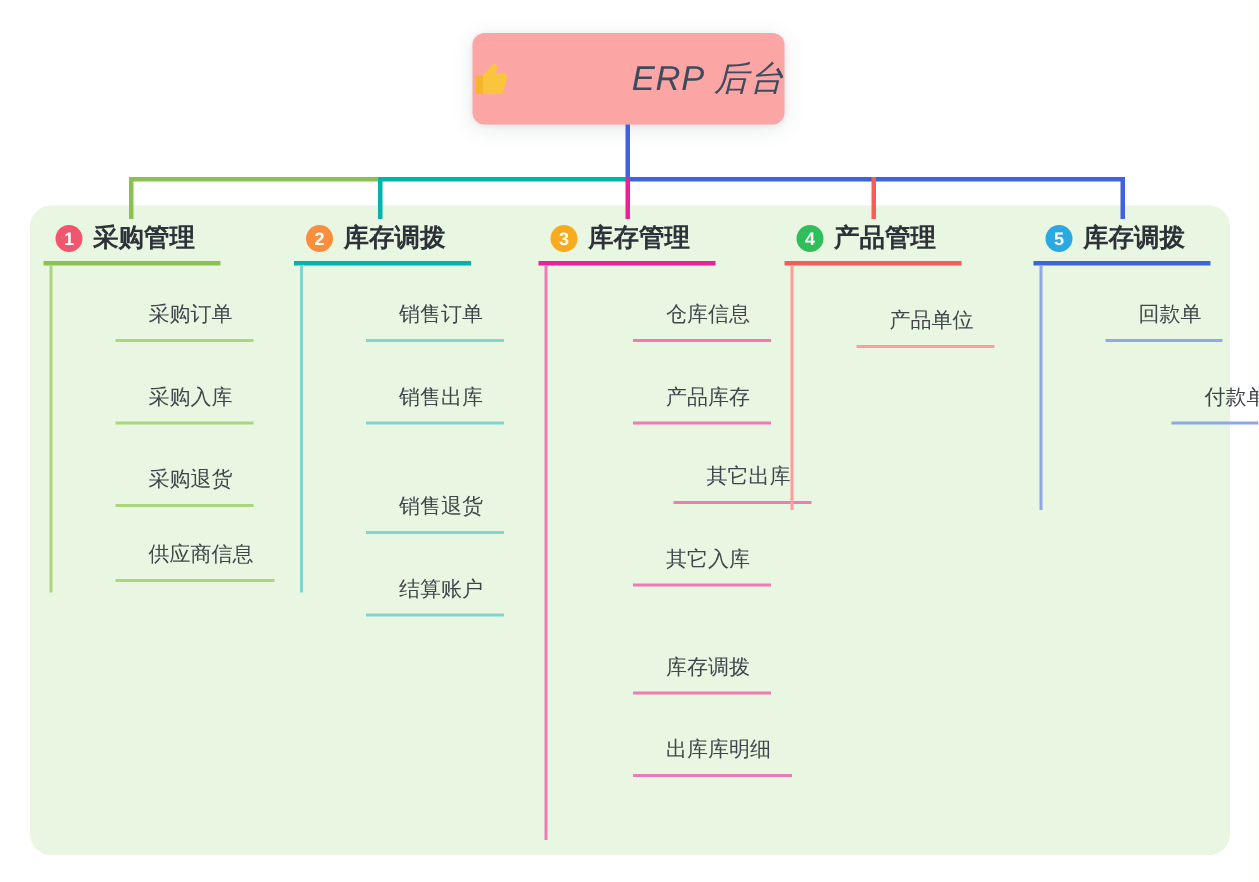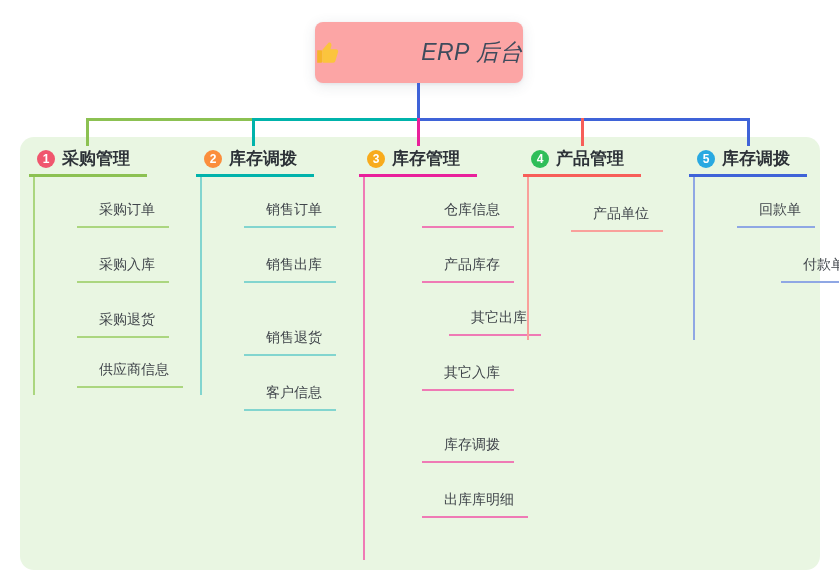--- a/index.html
+++ b/index.html
@@ -92,21 +92,21 @@
         <div class="child-item" style="height: 51px;">
           <div class="child-node" style="border-bottom-color: rgb(130, 213, 207);">销售订单</div>
         </div>
         <div class="child-item" style="height: 55px;">
           <div class="child-node" style="border-bottom-color: rgb(130, 213, 207);">销售出库</div>
         </div>
         <div class="child-item" style="height: 73px;">
           <div class="child-node" style="border-bottom-color: rgb(130, 213, 207);">销售退货</div>
         </div>
         <div class="child-item" style="height: 55px;">
-          <div class="child-node" style="border-bottom-color: rgb(130, 213, 207);">客户信息</div>
+          <div class="child-node" style="border-bottom-color: rgb(130, 213, 207);">结算账户</div>
         </div>
       </div>
       <div class="branch-node" style="left: 359px; top: 147px; width: 118px; border-bottom-color: rgb(233, 33, 155);">
         <div class="badge" style="background: rgb(248, 171, 28);">3</div>
         <div class="branch-label">库存管理</div>
       </div>
       <div class="line" style="left: 363px; top: 177px; width: 2px; height: 383px; background: rgb(239, 122, 181);"></div>
       <div class="child-col" style="left: 378px; top: 177px;">
         <div class="child-item" style="height: 51px;">
           <div class="child-node" style="border-bottom-color: rgb(239, 122, 181);">仓库信息</div>

